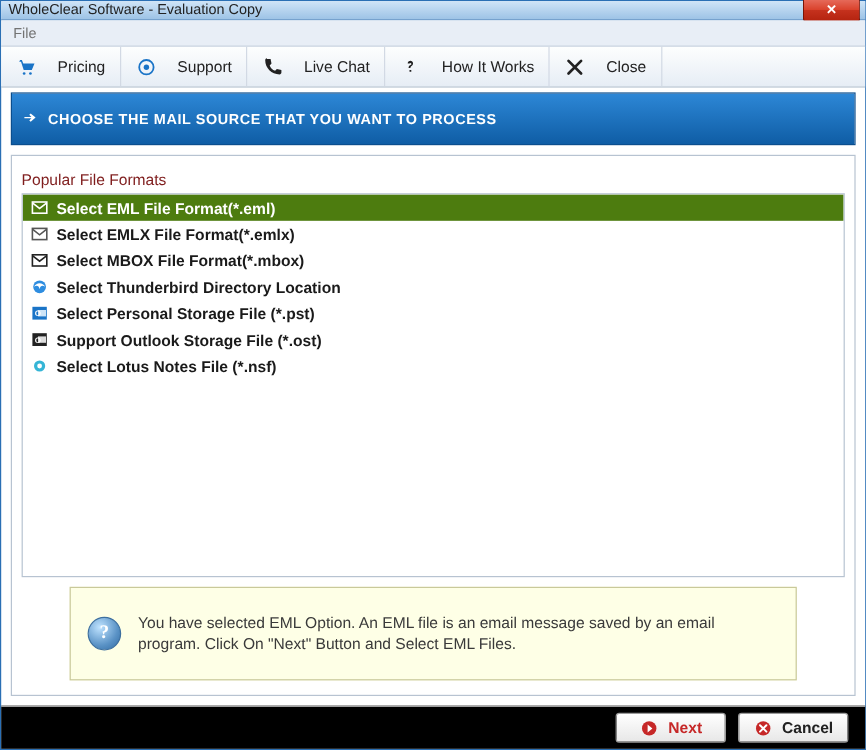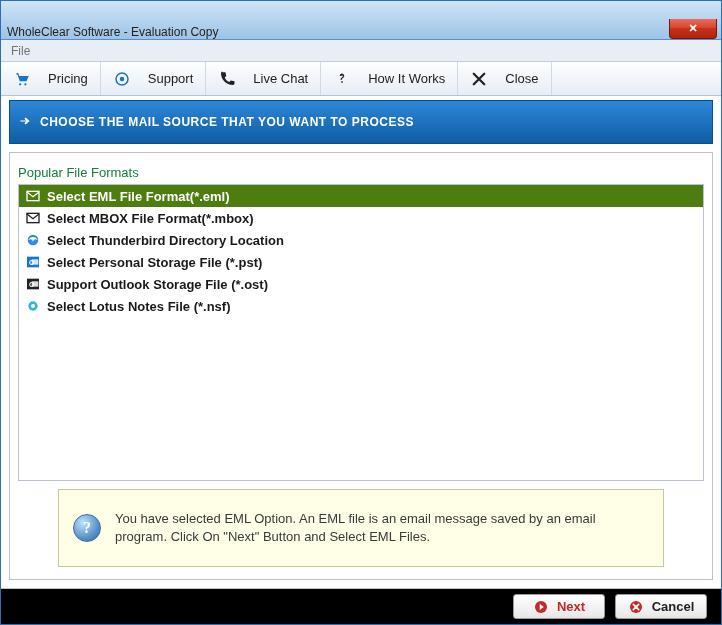--- a/index.html
+++ b/index.html
@@ -14,25 +14,25 @@
   }
   .window {
     width: 722px;
     height: 625px;
     border: 1px solid #2a6fb4;
     background: #fff;
     display: flex;
     flex-direction: column;
   }
   .titlebar {
-    height: 39px;
+    height: 16px;
     background: linear-gradient(to bottom, #cfe4f7, #9dc3e6);
     border-bottom: 1px solid #5a8ec4;
     display: flex;
-    align-items: flex-end;
+    align-items: flex-start;
     justify-content: space-between;
     padding-left: 6px;
   }
   .titlebar-title {
     font-size: 12px;
     color: #222;
   }
   .title-btns {
     display: flex;
     align-items: center;
@@ -112,21 +112,21 @@
     flex: 1;
     margin: 8px;
     border: 1px solid #b7c3d1;
     background: #fff;
     padding: 8px 8px 8px 8px;
     display: flex;
     flex-direction: column;
   }
   .group-label {
     font-size: 13px;
-    color: #15803d;
+    color: #7f1d1d;
     margin: 4px 0 0 0;
   }
   .list-box {
     margin-top: 4px;
     border: 1px solid #b7c3d1;
     flex: 1;
     background: #fff;
     overflow: auto;
   }
   .list-item {
@@ -299,20 +299,29 @@
             <svg viewBox="0 0 24 24" width="16" height="16">
               <rect x="3" y="5" width="18" height="14" fill="none" stroke="#fff" stroke-width="2"></rect>
               <path d="M3 6l9 7 9-7" fill="none" stroke="#fff" stroke-width="2"></path>
             </svg>
           </span>
           <span>Select EML File Format(*.eml)</span>
         </div>
         <div class="list-item">
           <span class="li-icon">
             <svg viewBox="0 0 24 24" width="16" height="16">
+              <rect x="3" y="5" width="18" height="14" fill="none" stroke="#555" stroke-width="2"></rect>
+              <path d="M3 6l9 7 9-7" fill="none" stroke="#555" stroke-width="2"></path>
+            </svg>
+          </span>
+          <span>Select EMLX File Format(*.emlx)</span>
+        </div>
+        <div class="list-item">
+          <span class="li-icon">
+            <svg viewBox="0 0 24 24" width="16" height="16">
               <rect x="3" y="5" width="18" height="14" fill="#fff" stroke="#222" stroke-width="2"></rect>
               <path d="M3 6l9 7 9-7" fill="none" stroke="#222" stroke-width="2"></path>
             </svg>
           </span>
           <span>Select MBOX File Format(*.mbox)</span>
         </div>
         <div class="list-item">
           <span class="li-icon">
             <svg viewBox="0 0 24 24" width="16" height="16">
               <circle cx="12" cy="12" r="8" fill="#2e8de0"></circle>

